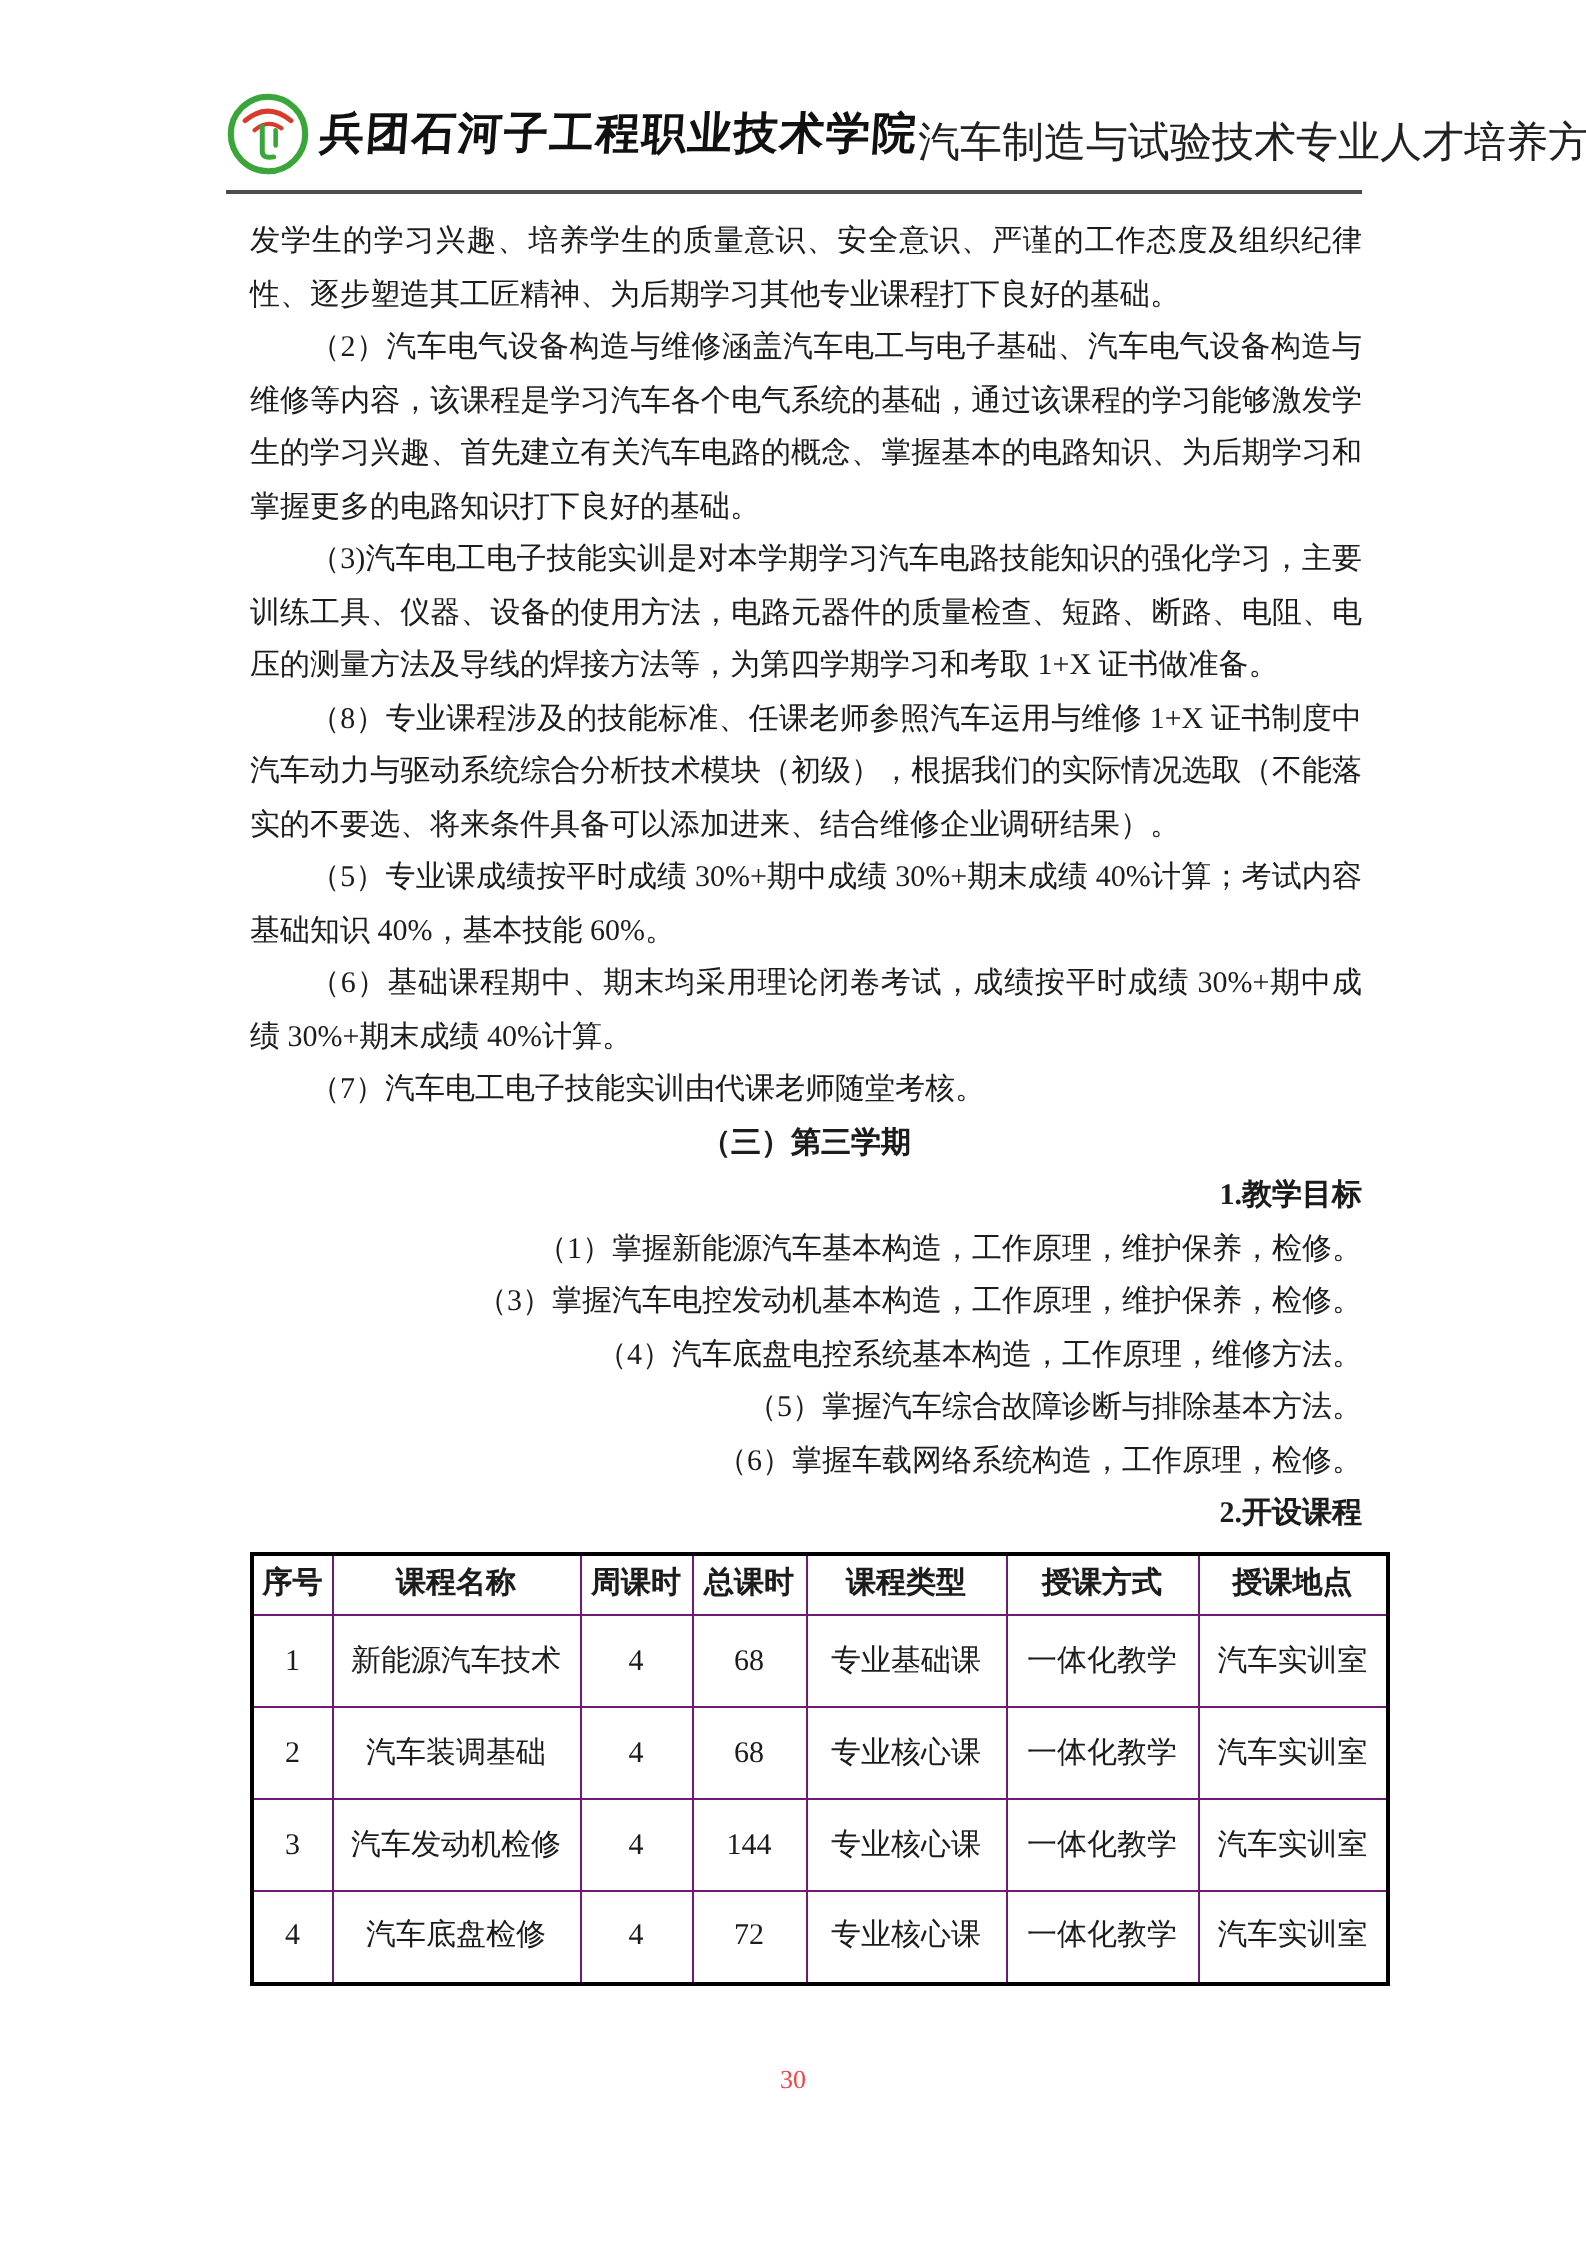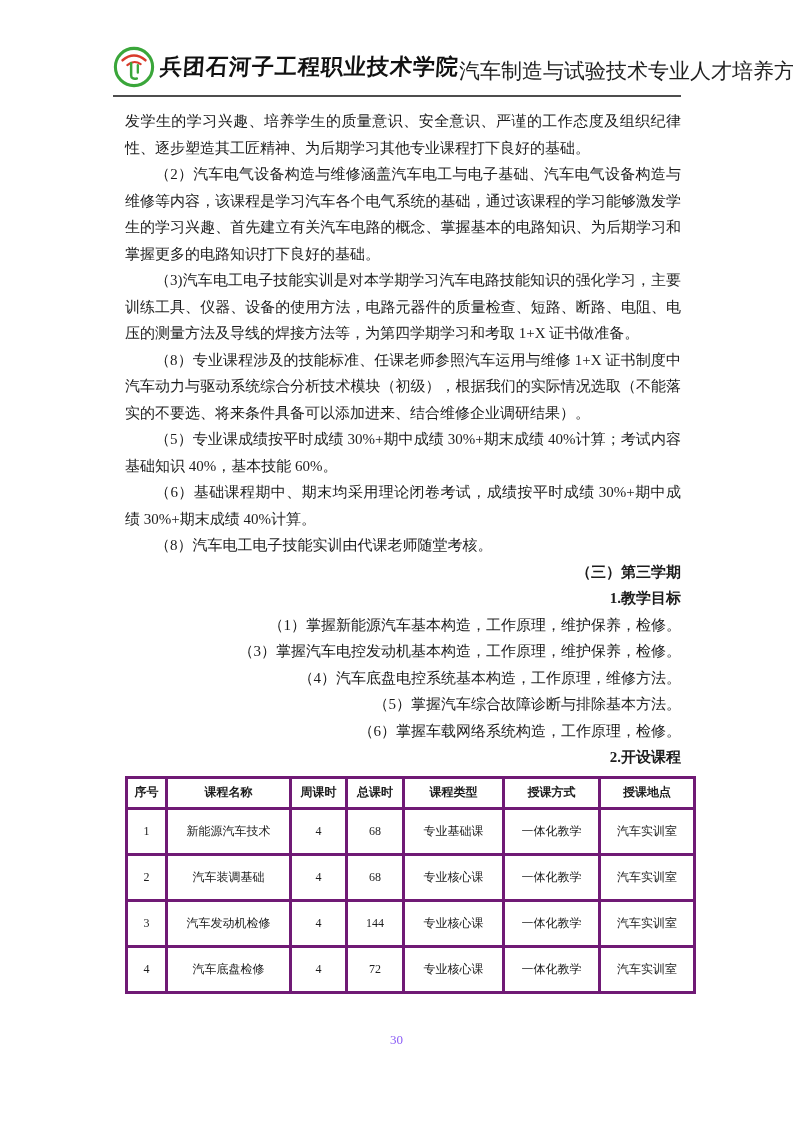--- a/index.html
+++ b/index.html
@@ -53,49 +53,49 @@
   .content {
     position: absolute;
     top: 108px; left: 113px; right: 112px;
     font-size: 15px;
     line-height: 26.5px;
     text-align: justify;
     margin-left: 12px;
   }
   .para { text-indent: 2em; }
   .para.no-indent { text-indent: 0; }
-  .section-heading { font-weight: bold; text-indent: 0; text-align: right; }
+  .section-heading { font-weight: bold; text-indent: 0; text-align: center; }
   .sub-heading { font-weight: bold; text-indent: 2em; text-align: right; }
   .goal { text-indent: 2em; text-align: right; }
   
   .course-table {
     border-collapse: collapse;
     width: 568px;
     margin-top: 5px;
     border: 2px solid #000;
     table-layout: fixed;
   }
   .course-table th, .course-table td {
-    border: 3px solid #701a75;
+    border: 1px solid #701a75;
     text-align: center;
     vertical-align: middle;
-    font-size: 12px;
+    font-size: 15px;
     line-height: 1.2;
     padding: 0 2px;
   }
   .course-table th { height: 31px; font-weight: bold; }
   .course-table td { height: 46px; }
   
   .footer {
     position: absolute;
     left: 0; right: 0;
     top: 1032px;
     text-align: center;
     font-size: 13px;
-    color: #8b5cf6;
+    color: #ef4444;
   }
 </style>
 </head>
 <body>
 
 <div class="page">
 
   <div class="header">
     <div class="header-row">
       <div class="brand">
@@ -113,21 +113,21 @@
     <div class="header-rule"></div>
   </div>
 
   <div class="content">
     <p class="para no-indent">发学生的学习兴趣、培养学生的质量意识、安全意识、严谨的工作态度及组织纪律性、逐步塑造其工匠精神、为后期学习其他专业课程打下良好的基础。</p>
     <p class="para">（2）汽车电气设备构造与维修涵盖汽车电工与电子基础、汽车电气设备构造与维修等内容，该课程是学习汽车各个电气系统的基础，通过该课程的学习能够激发学生的学习兴趣、首先建立有关汽车电路的概念、掌握基本的电路知识、为后期学习和掌握更多的电路知识打下良好的基础。</p>
     <p class="para">（3)汽车电工电子技能实训是对本学期学习汽车电路技能知识的强化学习，主要训练工具、仪器、设备的使用方法，电路元器件的质量检查、短路、断路、电阻、电压的测量方法及导线的焊接方法等，为第四学期学习和考取 1+X 证书做准备。</p>
     <p class="para">（8）专业课程涉及的技能标准、任课老师参照汽车运用与维修 1+X 证书制度中汽车动力与驱动系统综合分析技术模块（初级），根据我们的实际情况选取（不能落实的不要选、将来条件具备可以添加进来、结合维修企业调研结果）。</p>
     <p class="para">（5）专业课成绩按平时成绩 30%+期中成绩 30%+期末成绩 40%计算；考试内容基础知识 40%，基本技能 60%。</p>
     <p class="para">（6）基础课程期中、期末均采用理论闭卷考试，成绩按平时成绩 30%+期中成绩 30%+期末成绩 40%计算。</p>
-    <p class="para">（8）汽车电工电子技能实训由代课老师随堂考核。</p>
+    <p class="para">（7）汽车电工电子技能实训由代课老师随堂考核。</p>
 
     <p class="section-heading">（三）第三学期</p>
     <p class="sub-heading">1.教学目标</p>
 
     <p class="goal">（1）掌握新能源汽车基本构造，工作原理，维护保养，检修。</p>
     <p class="goal">（3）掌握汽车电控发动机基本构造，工作原理，维护保养，检修。</p>
     <p class="goal">（4）汽车底盘电控系统基本构造，工作原理，维修方法。</p>
     <p class="goal">（5）掌握汽车综合故障诊断与排除基本方法。</p>
     <p class="goal">（6）掌握车载网络系统构造，工作原理，检修。</p>
 

